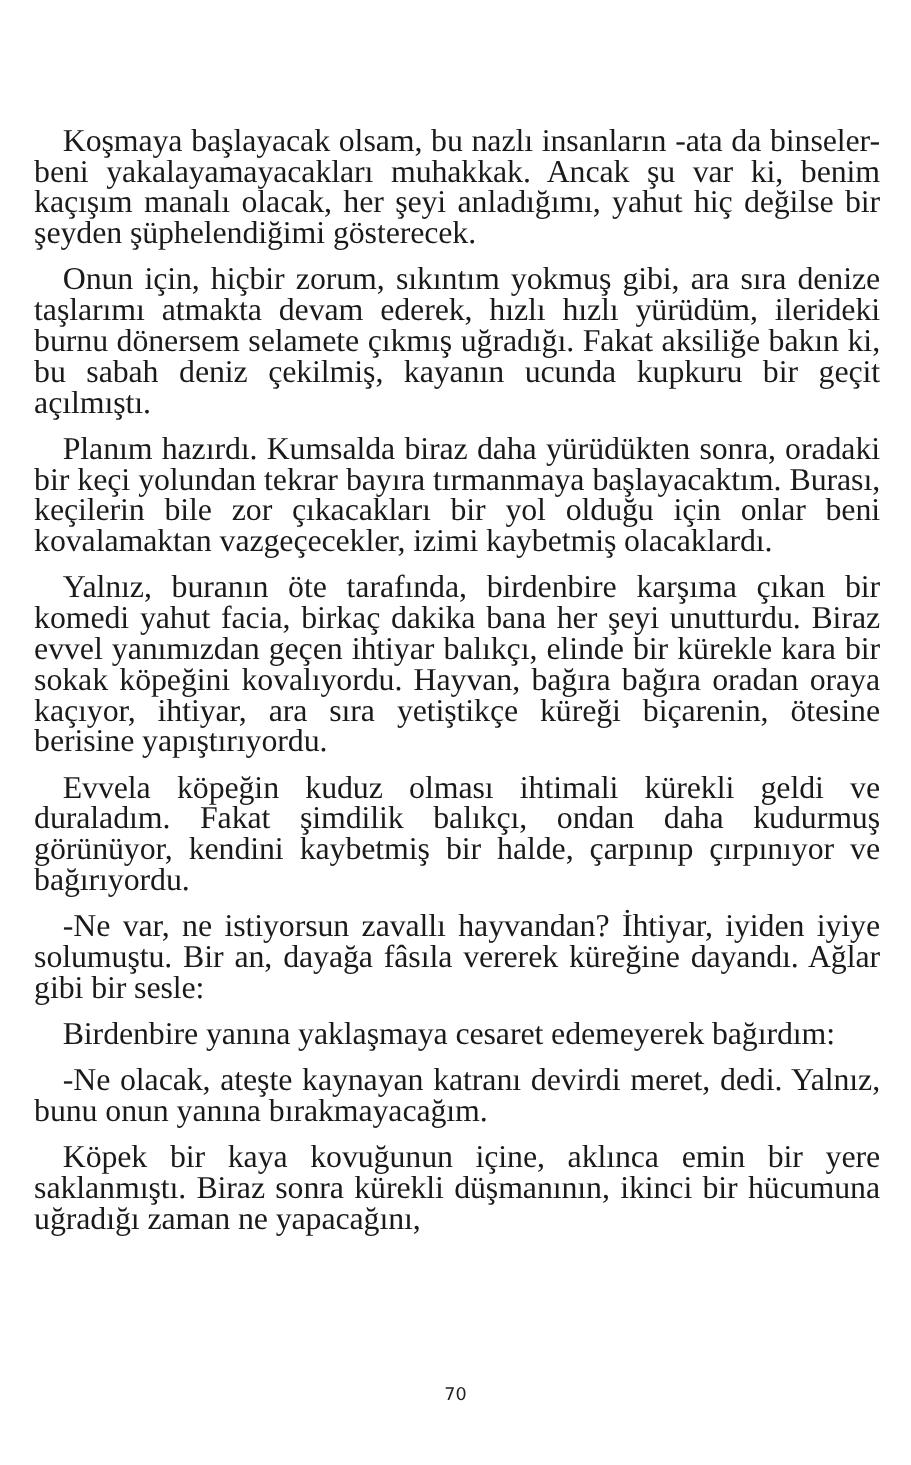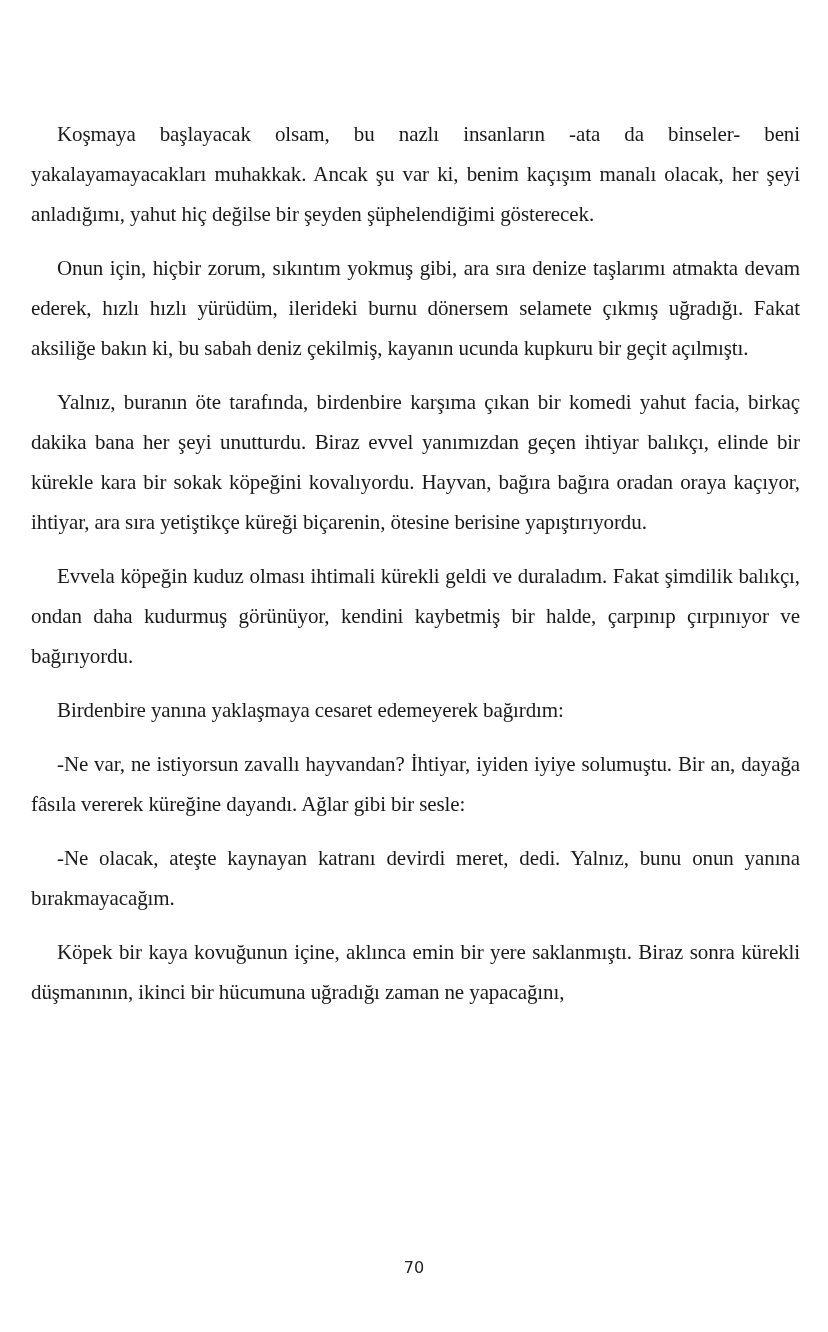--- a/index.html
+++ b/index.html
@@ -16,22 +16,22 @@
     color: #1a1a1a;
   }
   .page {
     position: absolute;
     left: 31px;
     top: 114px;
     width: 769px;
   }
   .para {
     margin: 0 0 14px 0;
-    font-size: 21px;
-    line-height: 40px;
+    font-size: 29px;
+    line-height: 28px;
     text-align: justify;
     text-indent: 26px;
     letter-spacing: -0.1px;
     word-spacing: 0px;
     hyphens: none;
   }
   .page-number {
     position: absolute;
     left: 0;
     width: 828px;
@@ -41,21 +41,22 @@
     font-size: 16px;
     color: #222222;
   }
 </style>
 </head>
 <body>
 
 <main class="page">
   <p class="para">Koşmaya başlayacak olsam, bu nazlı insanların -ata da binseler- beni yakalayamayacakları muhakkak. Ancak şu var ki, benim kaçışım manalı olacak, her şeyi anladığımı, yahut hiç değilse bir şeyden şüphelendiğimi gösterecek.</p>
   <p class="para">Onun için, hiçbir zorum, sıkıntım yokmuş gibi, ara sıra denize taşlarımı atmakta devam ederek, hızlı hızlı yürüdüm, ilerideki burnu dönersem selamete çıkmış uğradığı. Fakat aksiliğe bakın ki, bu sabah deniz çekilmiş, kayanın ucunda kupkuru bir geçit açılmıştı.</p>
+  <p class="para">Planım hazırdı. Kumsalda biraz daha yürüdükten sonra, oradaki bir keçi yolundan tekrar bayıra tırmanmaya başlayacaktım. Burası, keçilerin bile zor çıkacakları bir yol olduğu için onlar beni kovalamaktan vazgeçecekler, izimi kaybetmiş olacaklardı.</p>
   <p class="para">Yalnız, buranın öte tarafında, birdenbire karşıma çıkan bir komedi yahut facia, birkaç dakika bana her şeyi unutturdu. Biraz evvel yanımızdan geçen ihtiyar balıkçı, elinde bir kürekle kara bir sokak köpeğini kovalıyordu. Hayvan, bağıra bağıra oradan oraya kaçıyor, ihtiyar, ara sıra yetiştikçe küreği biçarenin, ötesine berisine yapıştırıyordu.</p>
   <p class="para">Evvela köpeğin kuduz olması ihtimali kürekli geldi ve duraladım. Fakat şimdilik balıkçı, ondan daha kudurmuş görünüyor, kendini kaybetmiş bir halde, çarpınıp çırpınıyor ve bağırıyordu.</p>
+  <p class="para">-Ne var, ne istiyorsun zavallı hayvandan? İhtiyar, iyiden iyiye solumuştu. Bir an, dayağa fâsıla vererek küreğine dayandı. Ağlar gibi bir sesle:</p>
   <p class="para">Birdenbire yanına yaklaşmaya cesaret edemeyerek bağırdım:</p>
-  <p class="para">-Ne var, ne istiyorsun zavallı hayvandan? İhtiyar, iyiden iyiye solumuştu. Bir an, dayağa fâsıla vererek küreğine dayandı. Ağlar gibi bir sesle:</p>
   <p class="para">-Ne olacak, ateşte kaynayan katranı devirdi meret, dedi. Yalnız, bunu onun yanına bırakmayacağım.</p>
   <p class="para">Köpek bir kaya kovuğunun içine, aklınca emin bir yere saklanmıştı. Biraz sonra kürekli düşmanının, ikinci bir hücumuna uğradığı zaman ne yapacağını,</p>
 </main>
 
 <div class="page-number">70</div>
 
 </body></html>

